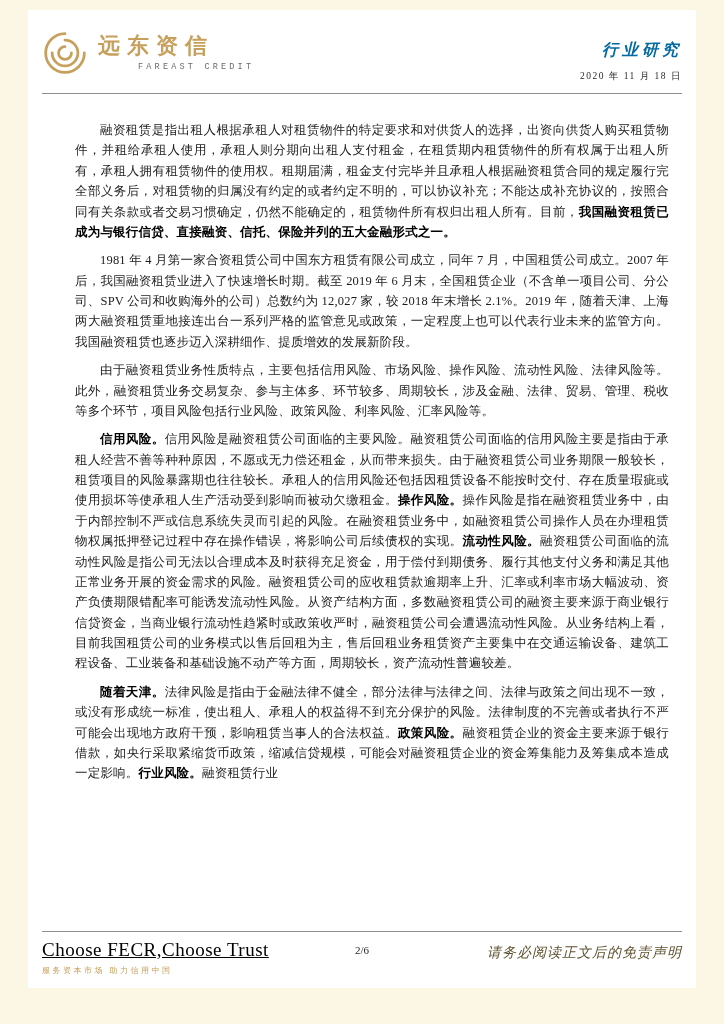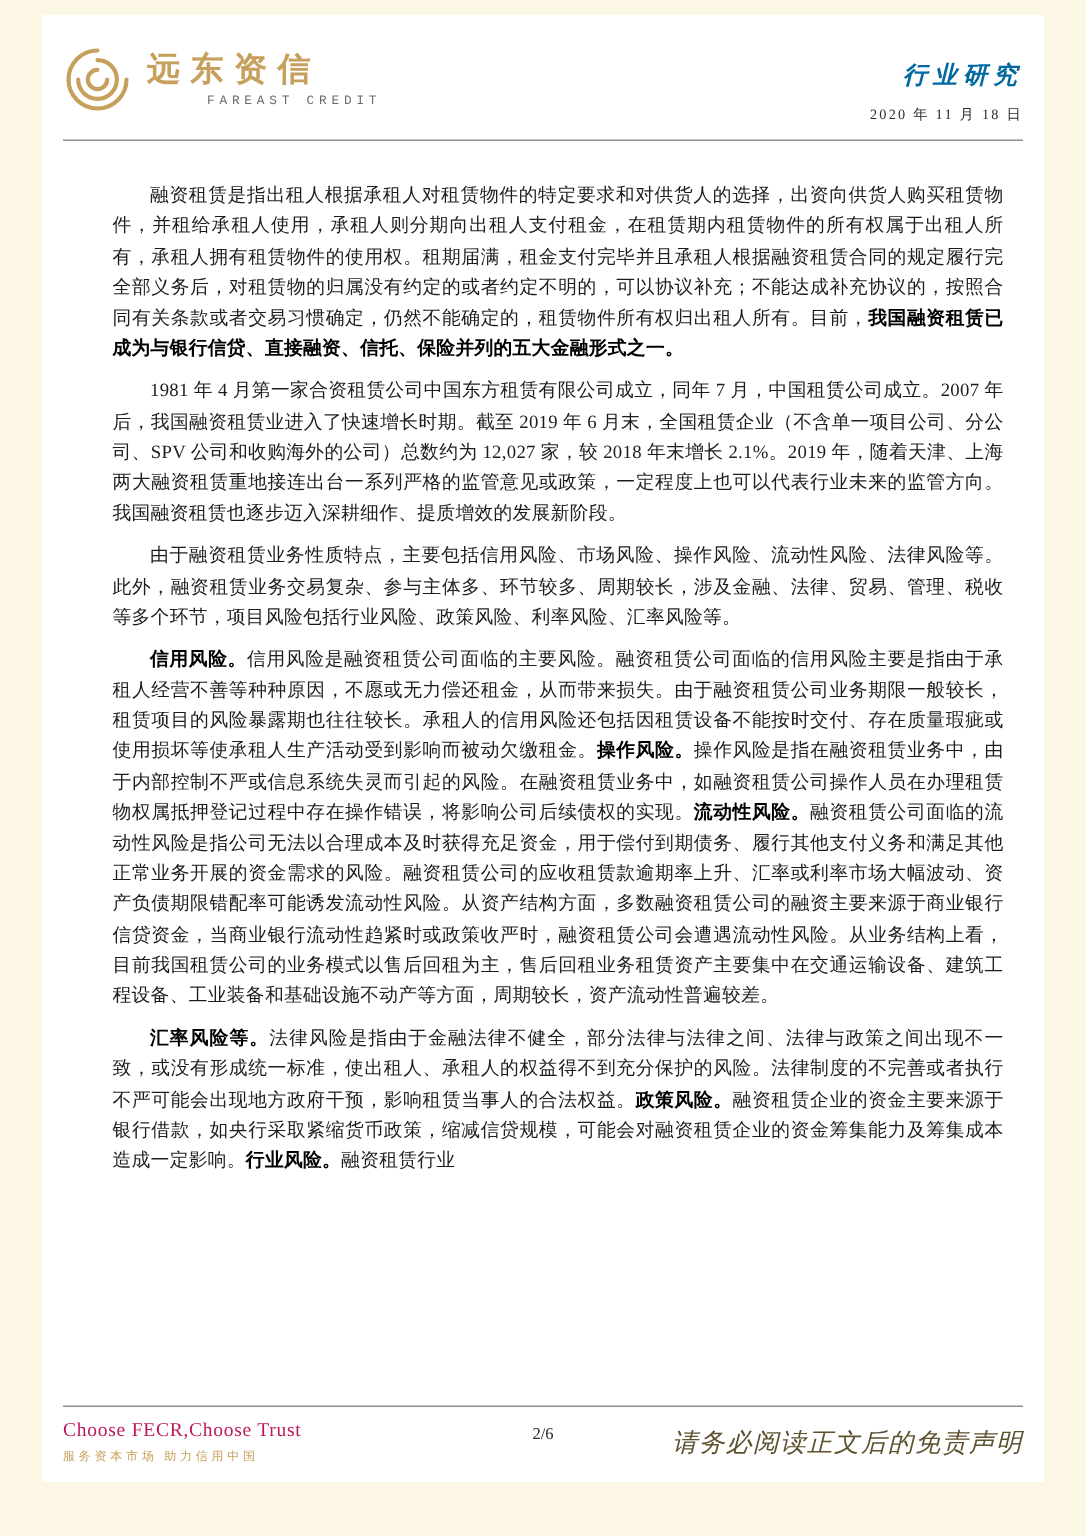--- a/index.html
+++ b/index.html
@@ -55,25 +55,25 @@
   .bold { font-weight:bold; color:#000; }
   .section-heading {
     font-size:15.5px; font-weight:bold; color:#0a0a0a;
     margin:12px 0 10px 0; text-indent:1.1em; letter-spacing:1.5px;
   }
   
   .footer { padding:0 14px 12px 14px; }
   .footer-rule { height:1px; background:#8f8f8f; margin-bottom:7px; }
   .footer-row { display:flex; align-items:flex-start; }
   .footer-left { width:40%; }
-  .slogan-en { font-size:13px; color:#be185d; letter-spacing:0.5px; }
+  .slogan-en { font-size:19px; color:#000000; letter-spacing:0.5px;text-decoration:underline; }
   .slogan-cn { font-size:8px; color:#c6a05c; letter-spacing:2.5px; margin-top:4px; }
   .footer-center { width:20%; text-align:center; font-size:11px; color:#2a2a2a; padding-top:5px; }
   .footer-right {
-    width:40%; text-align:right; font-size:17px; color:#5d512f;
+    width:40%; text-align:right; font-size:14px; color:#5d512f;
     font-style:italic; padding-top:5px; letter-spacing:1px;
   }
 </style>
 </head>
 <body>
 
 <div class="frame">
   <div class="page">
 
     <div class="header">
@@ -98,21 +98,21 @@
       </div>
     </div>
 
     <div class="header-rule"></div>
 
     <div class="doc-body" id="doc-body">
         <p class="para"><span>融资租赁是指出租人根据承租人对租赁物件的特定要求和对供货人的选择，出资向供货人购买租赁物件，并租给承租人使用，承租人则分期向出租人支付租金，在租赁期内租赁物件的所有权属于出租人所有，承租人拥有租赁物件的使用权。租期届满，租金支付完毕并且承租人根据融资租赁合同的规定履行完全部义务后，对租赁物的归属没有约定的或者约定不明的，可以协议补充；不能达成补充协议的，按照合同有关条款或者交易习惯确定，仍然不能确定的，租赁物件所有权归出租人所有。目前，</span><span class="bold">我国融资租赁已成为与银行信贷、直接融资、信托、保险并列的五大金融形式之一。</span></p>
         <p class="para"><span>1981 年 4 月第一家合资租赁公司中国东方租赁有限公司成立，同年 7 月，中国租赁公司成立。2007 年后，我国融资租赁业进入了快速增长时期。截至 2019 年 6 月末，全国租赁企业（不含单一项目公司、分公司、SPV 公司和收购海外的公司）总数约为 12,027 家，较 2018 年末增长 2.1%。2019 年，随着天津、上海两大融资租赁重地接连出台一系列严格的监管意见或政策，一定程度上也可以代表行业未来的监管方向。我国融资租赁也逐步迈入深耕细作、提质增效的发展新阶段。</span></p>
         <p class="para"><span>由于融资租赁业务性质特点，主要包括信用风险、市场风险、操作风险、流动性风险、法律风险等。此外，融资租赁业务交易复杂、参与主体多、环节较多、周期较长，涉及金融、法律、贸易、管理、税收等多个环节，项目风险包括行业风险、政策风险、利率风险、汇率风险等。</span></p>
         <p class="para"><span class="bold">信用风险。</span><span>信用风险是融资租赁公司面临的主要风险。融资租赁公司面临的信用风险主要是指由于承租人经营不善等种种原因，不愿或无力偿还租金，从而带来损失。由于融资租赁公司业务期限一般较长，租赁项目的风险暴露期也往往较长。承租人的信用风险还包括因租赁设备不能按时交付、存在质量瑕疵或使用损坏等使承租人生产活动受到影响而被动欠缴租金。</span><span class="bold">操作风险。</span><span>操作风险是指在融资租赁业务中，由于内部控制不严或信息系统失灵而引起的风险。在融资租赁业务中，如融资租赁公司操作人员在办理租赁物权属抵押登记过程中存在操作错误，将影响公司后续债权的实现。</span><span class="bold">流动性风险。</span><span>融资租赁公司面临的流动性风险是指公司无法以合理成本及时获得充足资金，用于偿付到期债务、履行其他支付义务和满足其他正常业务开展的资金需求的风险。融资租赁公司的应收租赁款逾期率上升、汇率或利率市场大幅波动、资产负债期限错配率可能诱发流动性风险。从资产结构方面，多数融资租赁公司的融资主要来源于商业银行信贷资金，当商业银行流动性趋紧时或政策收严时，融资租赁公司会遭遇流动性风险。从业务结构上看，目前我国租赁公司的业务模式以售后回租为主，售后回租业务租赁资产主要集中在交通运输设备、建筑工程设备、工业装备和基础设施不动产等方面，周期较长，资产流动性普遍较差。</span></p>
-        <p class="para"><span class="bold">汇率风险等。</span><span>法律风险是指由于金融法律不健全，部分法律与法律之间、法律与政策之间出现不一致，或没有形成统一标准，使出租人、承租人的权益得不到充分保护的风险。法律制度的不完善或者执行不严可能会出现地方政府干预，影响租赁当事人的合法权益。</span><span class="bold">政策风险。</span><span>融资租赁企业的资金主要来源于银行借款，如央行采取紧缩货币政策，缩减信贷规模，可能会对融资租赁企业的资金筹集能力及筹集成本造成一定影响。</span><span class="bold">行业风险。</span><span>融资租赁行业</span></p>
+        <p class="para"><span class="bold">随着天津。</span><span>法律风险是指由于金融法律不健全，部分法律与法律之间、法律与政策之间出现不一致，或没有形成统一标准，使出租人、承租人的权益得不到充分保护的风险。法律制度的不完善或者执行不严可能会出现地方政府干预，影响租赁当事人的合法权益。</span><span class="bold">政策风险。</span><span>融资租赁企业的资金主要来源于银行借款，如央行采取紧缩货币政策，缩减信贷规模，可能会对融资租赁企业的资金筹集能力及筹集成本造成一定影响。</span><span class="bold">行业风险。</span><span>融资租赁行业</span></p>
       </div>
 
     <div class="footer">
       <div class="footer-rule"></div>
       <div class="footer-row">
         <div class="footer-left">
           <div class="slogan-en">Choose FECR,Choose Trust</div>
           <div class="slogan-cn">服务资本市场  助力信用中国</div>
         </div>
         <div class="footer-center">2/6</div>

